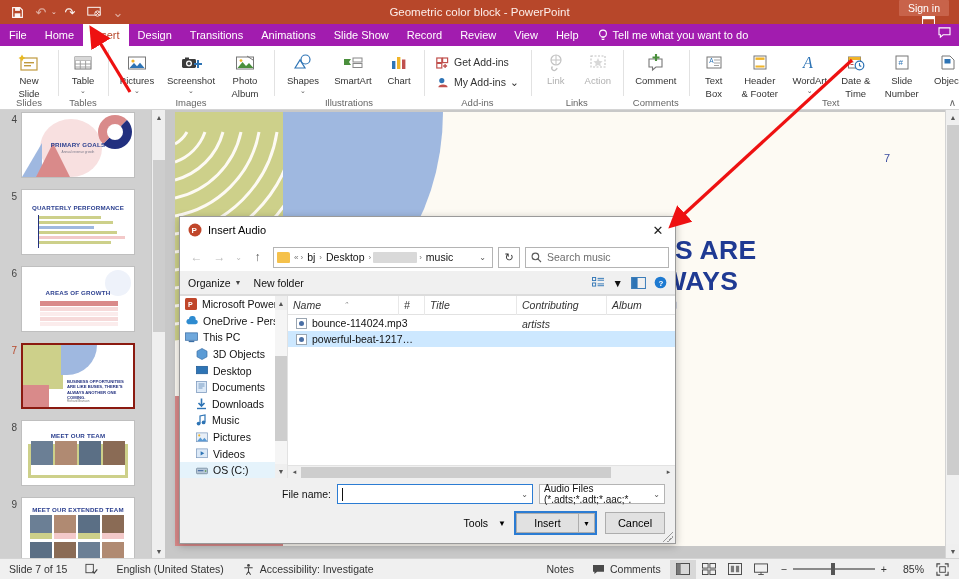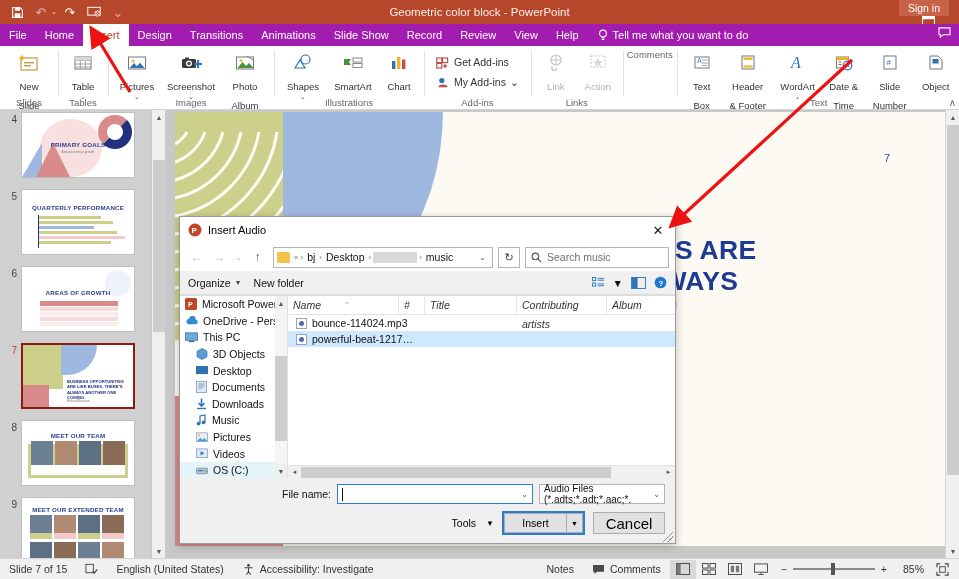--- a/index.html
+++ b/index.html
@@ -84,21 +84,21 @@
   .grp-label {
     font-size: 9.5px; color: #666; height: 13px; line-height: 13px;
   }
   .btn {
     display: flex; flex-direction: column; align-items: center;
     width: 50px; padding: 2px 1px 0; text-align: center;
   }
   .btn.wide { width: 58px; }
   .btn.narrow { width: 42px; }
   .btn .ic { height: 24px; display: flex; align-items: flex-end; justify-content: center; }
-  .btn .lbl { font-size: 9.5px; color: #333; line-height: 10.5px; margin-top: 8px; }
+  .btn .lbl { font-size: 9.5px; color: #333; line-height: 10.5px; margin-top: 2px; }
   .btn .cv { font-size: 7px; color: #555; line-height: 7px; }
   .btn.disabled .lbl, .btn.disabled .cv { color: #b0b0b0; }
   .hbtn {
     display: flex; align-items: center; gap: 4px; font-size: 10.5px;
     color: #333; height: 17px; padding: 0 2px; white-space: nowrap;
   }
   .hgroup { display: flex; flex-direction: column; justify-content: center; height: 48px; gap: 3px; }
   .collapse {
     position: absolute; right: 3px; bottom: 1px; font-size: 10px; color: #666;
   }
@@ -314,22 +314,22 @@
   .btn-split { display: flex; border: 2px solid #2b7cd3; }
   .btn-main {
     width: 63px; height: 20px; background: #e1e1e1; border: 1px solid #adadad;
     display: flex; align-items: center; justify-content: center; font-size: 10.5px;
   }
   .btn-arrow {
     width: 16px; height: 20px; background: #e1e1e1; border: 1px solid #adadad; border-left: none;
     display: flex; align-items: center; justify-content: center; font-size: 7px;
   }
   .btn-plain {
-    width: 72px; height: 22px; background: #e1e1e1; border: 1px solid #adadad;
-    display: flex; align-items: center; justify-content: center; font-size: 15px;
+    width: 60px; height: 22px; background: #e1e1e1; border: 1px solid #adadad;
+    display: flex; align-items: center; justify-content: center; font-size: 11px;
   }
   .resize-grip {
     position: absolute; right: 2px; bottom: 1px; width: 10px; height: 10px;
     background:
       linear-gradient(135deg, transparent 46%, #9a9a9a 46%, #9a9a9a 54%, transparent 54%),
       linear-gradient(135deg, transparent 70%, #9a9a9a 70%, #9a9a9a 78%, transparent 78%);
   }
 
   
   .anno { position: absolute; left: 0; top: 0; width: 959px; height: 579px; pointer-events: none; }
@@ -567,20 +567,31 @@
                 <path d="M11 6l1.4 2.9 3.2.4-2.3 2.2.6 3.1-2.9-1.5-2.9 1.5.6-3.1-2.3-2.2 3.2-.4z" fill="#d8d8d8"></path>
               </svg>
           </div>
           <div class="lbl">Action</div>
         </div>
       </div>
       <div class="grp-label">Links</div>
     </div>
 
     <div class="grp">
+      <div class="grp-items">
+        <div class="btn wide">
+          <div class="ic">
+            <svg width="22" height="22" viewBox="0 0 22 22">
+                <path d="M4 7h13v8h-6l-3.5 3v-3H4z" fill="#fff" stroke="#777" stroke-width="1.1"></path>
+                <path d="M11 2v7M7.5 5.5h7" stroke="#4a8f3c" stroke-width="2.1"></path>
+              </svg>
+          </div>
+          <div class="lbl">Comment</div>
+        </div>
+      </div>
       <div class="grp-label">Comments</div>
     </div>
 
     <div class="grp">
       <div class="grp-items">
         <div class="btn narrow">
           <div class="ic">
             <svg width="22" height="22" viewBox="0 0 22 22">
                 <rect x="4" y="5" width="14" height="11" fill="#fff" stroke="#777" stroke-width="1"></rect>
                 <text x="6.2" y="11" font-size="6.5" fill="#2e74b5" font-family="sans-serif">A</text>

